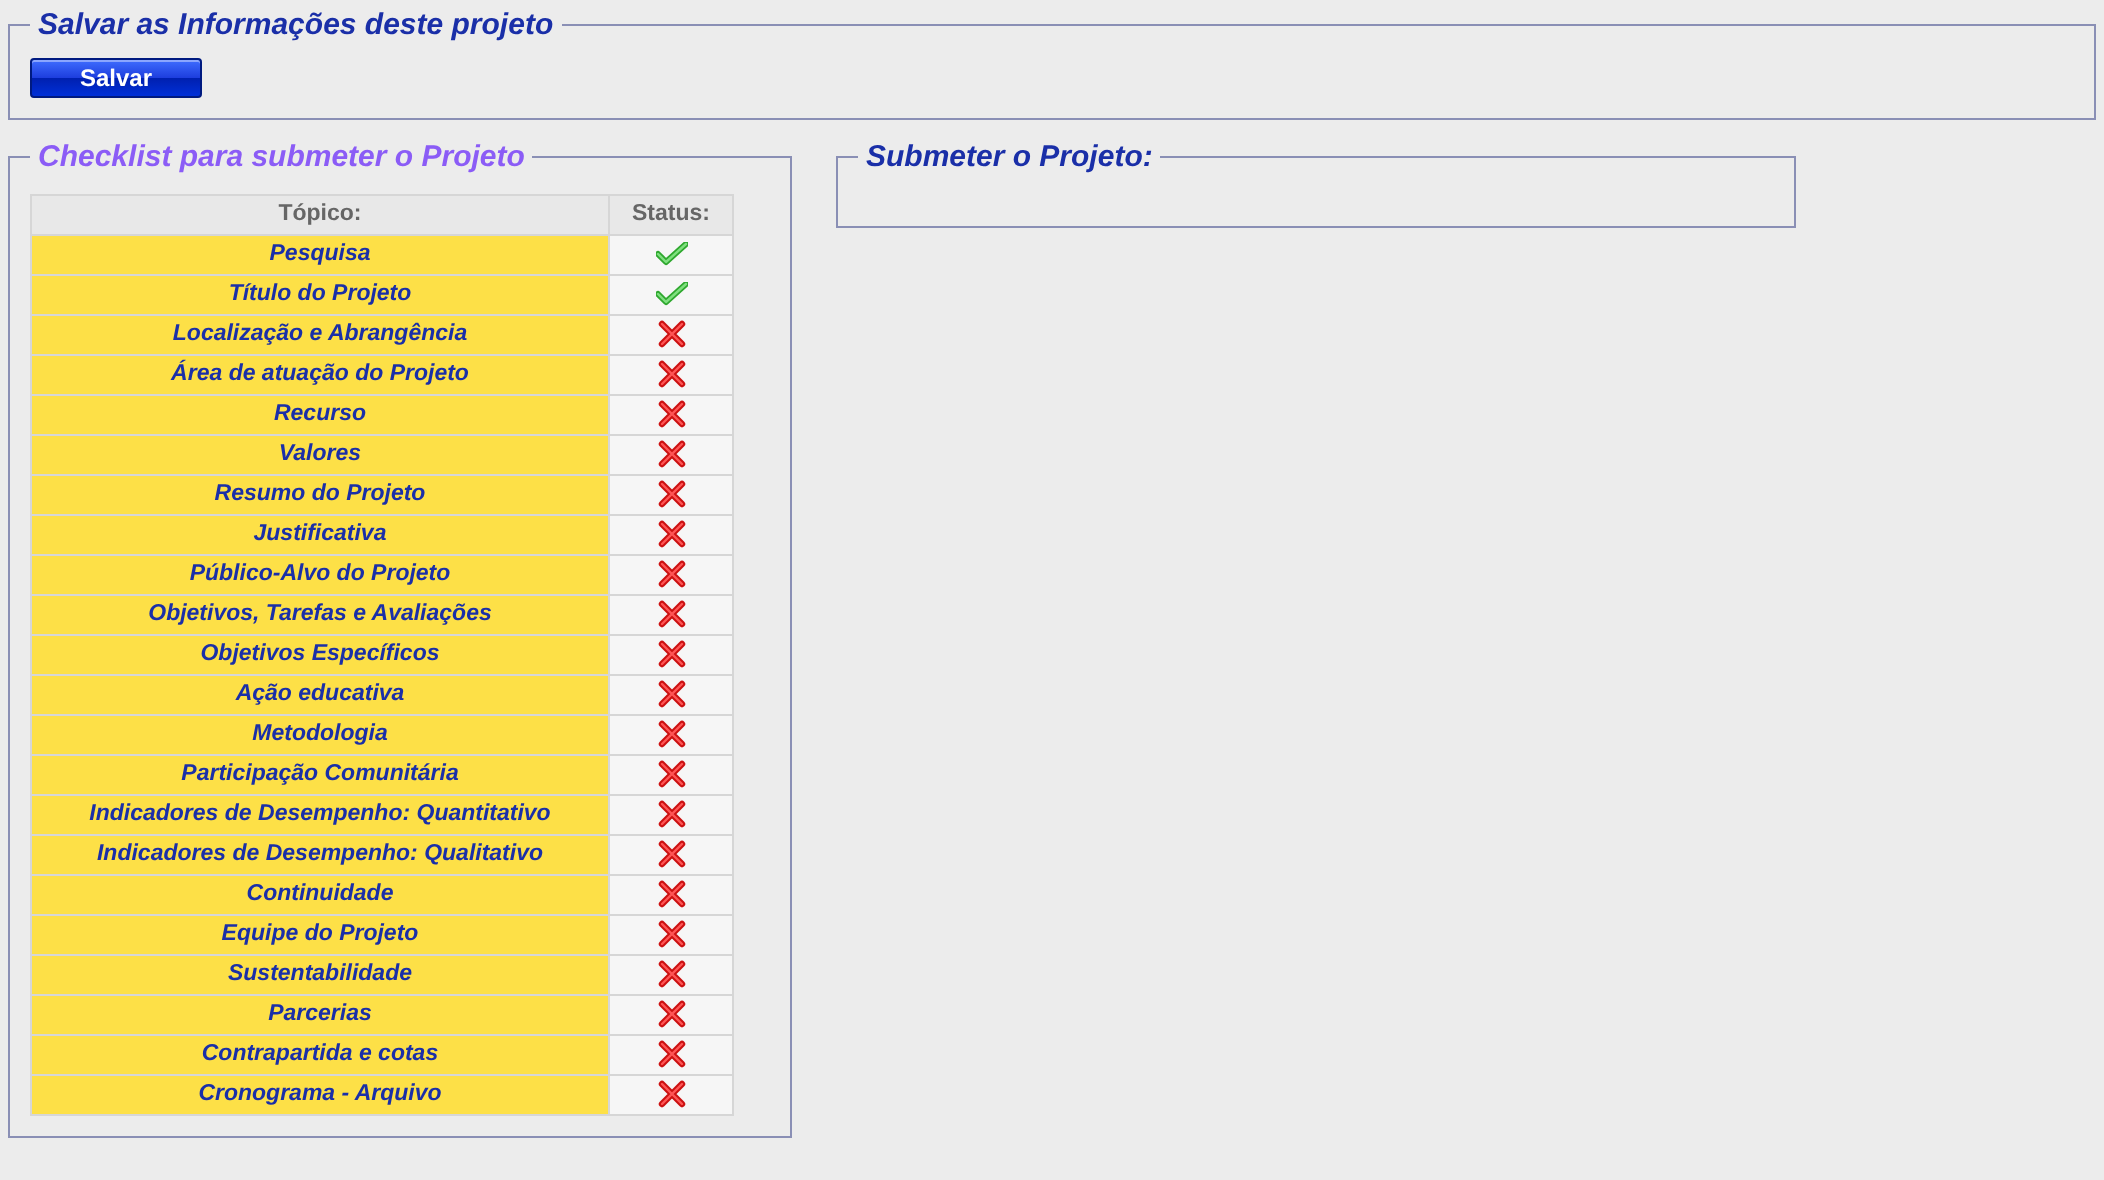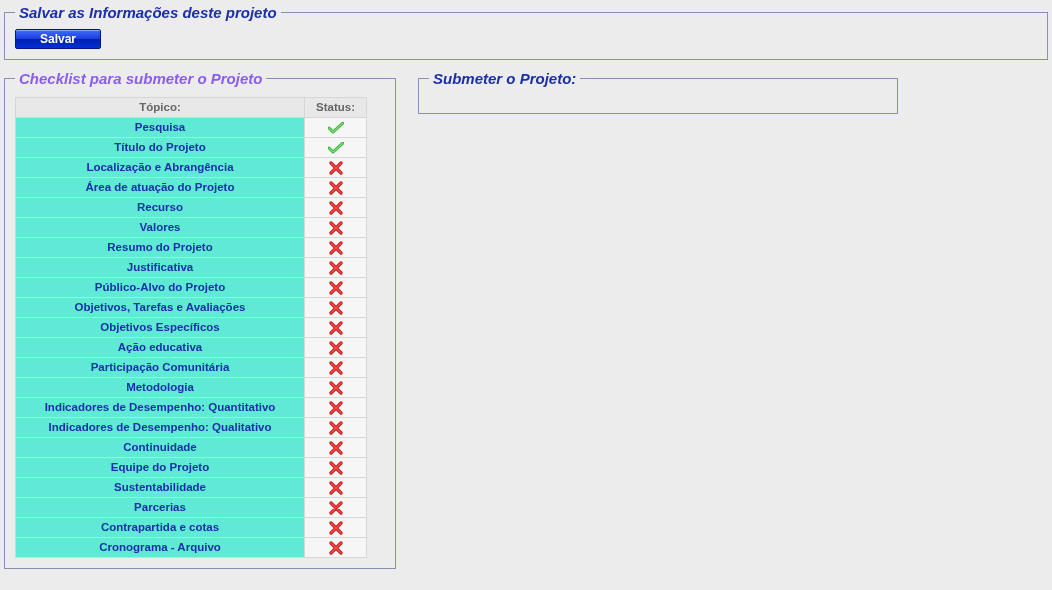--- a/index.html
+++ b/index.html
@@ -58,21 +58,22 @@
   }
   table.checklist th {
     background: #e8e8e8;
     color: #666;
     font-weight: bold;
     font-style: normal;
   }
   table.checklist td.topic {
     color: #1a2fa8;
     font-weight: bold;
-    background: #5eead4;
+    background: #fde047;
+    font-style: italic;
   }
   table.checklist td.status {
     width: 62px;
     background: #f6f6f6;
   }
   .icon-check, .icon-cross {
     display: inline-block;
     vertical-align: middle;
   }
   .msg {
@@ -193,28 +194,28 @@
                 </svg></td>
             </tr>
             <tr>
               <td class="topic">Ação educativa</td>
               <td class="status"><svg class="icon-cross" width="14" height="14" viewBox="0 0 14 14">
                   <path d="M2 2 L12 12 M12 2 L2 12" stroke="#cc1111" stroke-width="3.2" stroke-linecap="round"></path>
                   <path d="M2 2 L12 12 M12 2 L2 12" stroke="#ff5555" stroke-width="1.2" stroke-linecap="round"></path>
                 </svg></td>
             </tr>
             <tr>
+              <td class="topic">Metodologia</td>
+              <td class="status"><svg class="icon-cross" width="14" height="14" viewBox="0 0 14 14">
+                  <path d="M2 2 L12 12 M12 2 L2 12" stroke="#cc1111" stroke-width="3.2" stroke-linecap="round"></path>
+                  <path d="M2 2 L12 12 M12 2 L2 12" stroke="#ff5555" stroke-width="1.2" stroke-linecap="round"></path>
+                </svg></td>
+            </tr>
+            <tr>
               <td class="topic">Participação Comunitária</td>
-              <td class="status"><svg class="icon-cross" width="14" height="14" viewBox="0 0 14 14">
-                  <path d="M2 2 L12 12 M12 2 L2 12" stroke="#cc1111" stroke-width="3.2" stroke-linecap="round"></path>
-                  <path d="M2 2 L12 12 M12 2 L2 12" stroke="#ff5555" stroke-width="1.2" stroke-linecap="round"></path>
-                </svg></td>
-            </tr>
-            <tr>
-              <td class="topic">Metodologia</td>
               <td class="status"><svg class="icon-cross" width="14" height="14" viewBox="0 0 14 14">
                   <path d="M2 2 L12 12 M12 2 L2 12" stroke="#cc1111" stroke-width="3.2" stroke-linecap="round"></path>
                   <path d="M2 2 L12 12 M12 2 L2 12" stroke="#ff5555" stroke-width="1.2" stroke-linecap="round"></path>
                 </svg></td>
             </tr>
             <tr>
               <td class="topic">Indicadores de Desempenho: Quantitativo</td>
               <td class="status"><svg class="icon-cross" width="14" height="14" viewBox="0 0 14 14">
                   <path d="M2 2 L12 12 M12 2 L2 12" stroke="#cc1111" stroke-width="3.2" stroke-linecap="round"></path>
                   <path d="M2 2 L12 12 M12 2 L2 12" stroke="#ff5555" stroke-width="1.2" stroke-linecap="round"></path>

